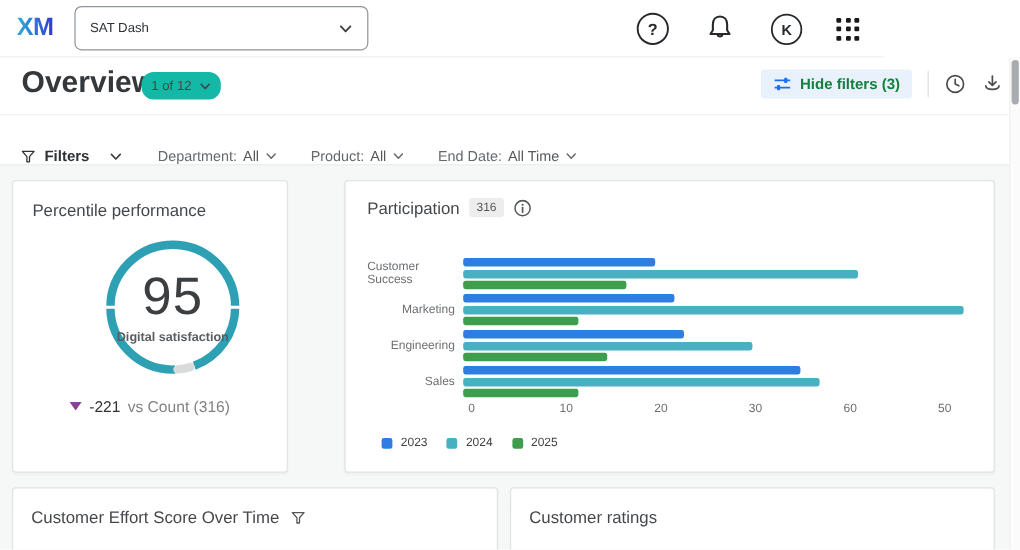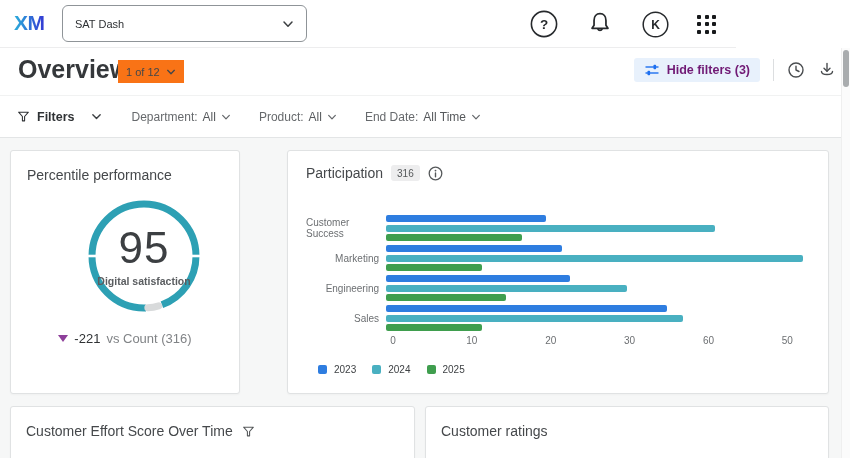--- a/index.html
+++ b/index.html
@@ -16,30 +16,30 @@
     background:#fff; display:flex; align-items:center; padding:0 12px; cursor:pointer; }
   .dash-select .lbl { font-size:11px; color:#2e3134; flex:1; }
   .topbar-right { position:absolute; right:20px; top:0; height:48px; display:flex; align-items:center; gap:27px; }
   .iconbtn { background:none; border:none; cursor:pointer; display:flex; align-items:center; justify-content:center; padding:0; }
   .waffle { display:grid; grid-template-columns:repeat(3,4px); grid-template-rows:repeat(3,4px); gap:3.5px; }
   .waffle i { background:#17191b; width:4px; height:4px; border-radius:1px; }
 
   
   #toolbar { position:absolute; left:0; top:48px; width:850px; height:47px; background:#fff; }
   .page-title { position:absolute; left:18px; top:7px; font-size:25px; font-weight:600; color:#35383b; }
-  .pager { position:absolute; left:118px; top:12px; height:23px; background:#f97316; border-radius:0; border:none;
+  .pager { position:absolute; left:118px; top:12px; height:23px; background:#14b8a6; border-radius:10px; border:none;
     display:flex; align-items:center; gap:6px; padding:0 8px; font-size:11px; color:#44474a; cursor:pointer; }
   .toolbar-right { position:absolute; right:14px; top:10px; display:flex; align-items:center; gap:13px; }
   .hide-filters { display:flex; align-items:center; gap:7px; background:#e8f1fc; border:none; border-radius:3px;
-    height:24px; padding:0 10px; font-size:12.5px; font-weight:600; color:#701a75; cursor:pointer; }
+    height:24px; padding:0 10px; font-size:12.5px; font-weight:600; color:#15803d; cursor:pointer; }
   .vdiv { width:1px; height:22px; background:#dcdee0; }
 
   
   #filtersbar { position:absolute; left:0; top:95px; width:844px; height:43px; background:#fff;
-    border-top:1px solid #f1f2f2; border-bottom:1px solid #e3e5e6; display:flex; align-items:center; }
+    border-top:1px solid #f1f2f2; border-bottom:1px solid #e3e5e6; display:flex; align-items:flex-end; }
   .filters-menu { display:flex; align-items:center; margin-left:17px; cursor:pointer; background:none; border:none; }
   .filters-menu .ftxt { font-size:12.5px; font-weight:700; color:#2f3235; margin-left:7px; }
   .filters-menu .chev { margin-left:16px; }
   .filter-item { display:flex; align-items:center; gap:5px; font-size:12px; color:#66696c; cursor:pointer; background:none; border:none; }
   .filter-item .fval { color:#56595c; }
   #filtersbar .filter-item:nth-of-type(2) { margin-left:30px; }
   .filter-item + .filter-item { margin-left:28px; }
 
   
   #content { position:absolute; left:0; top:138px; width:850px; height:320px; background:#f6f7f7; }

